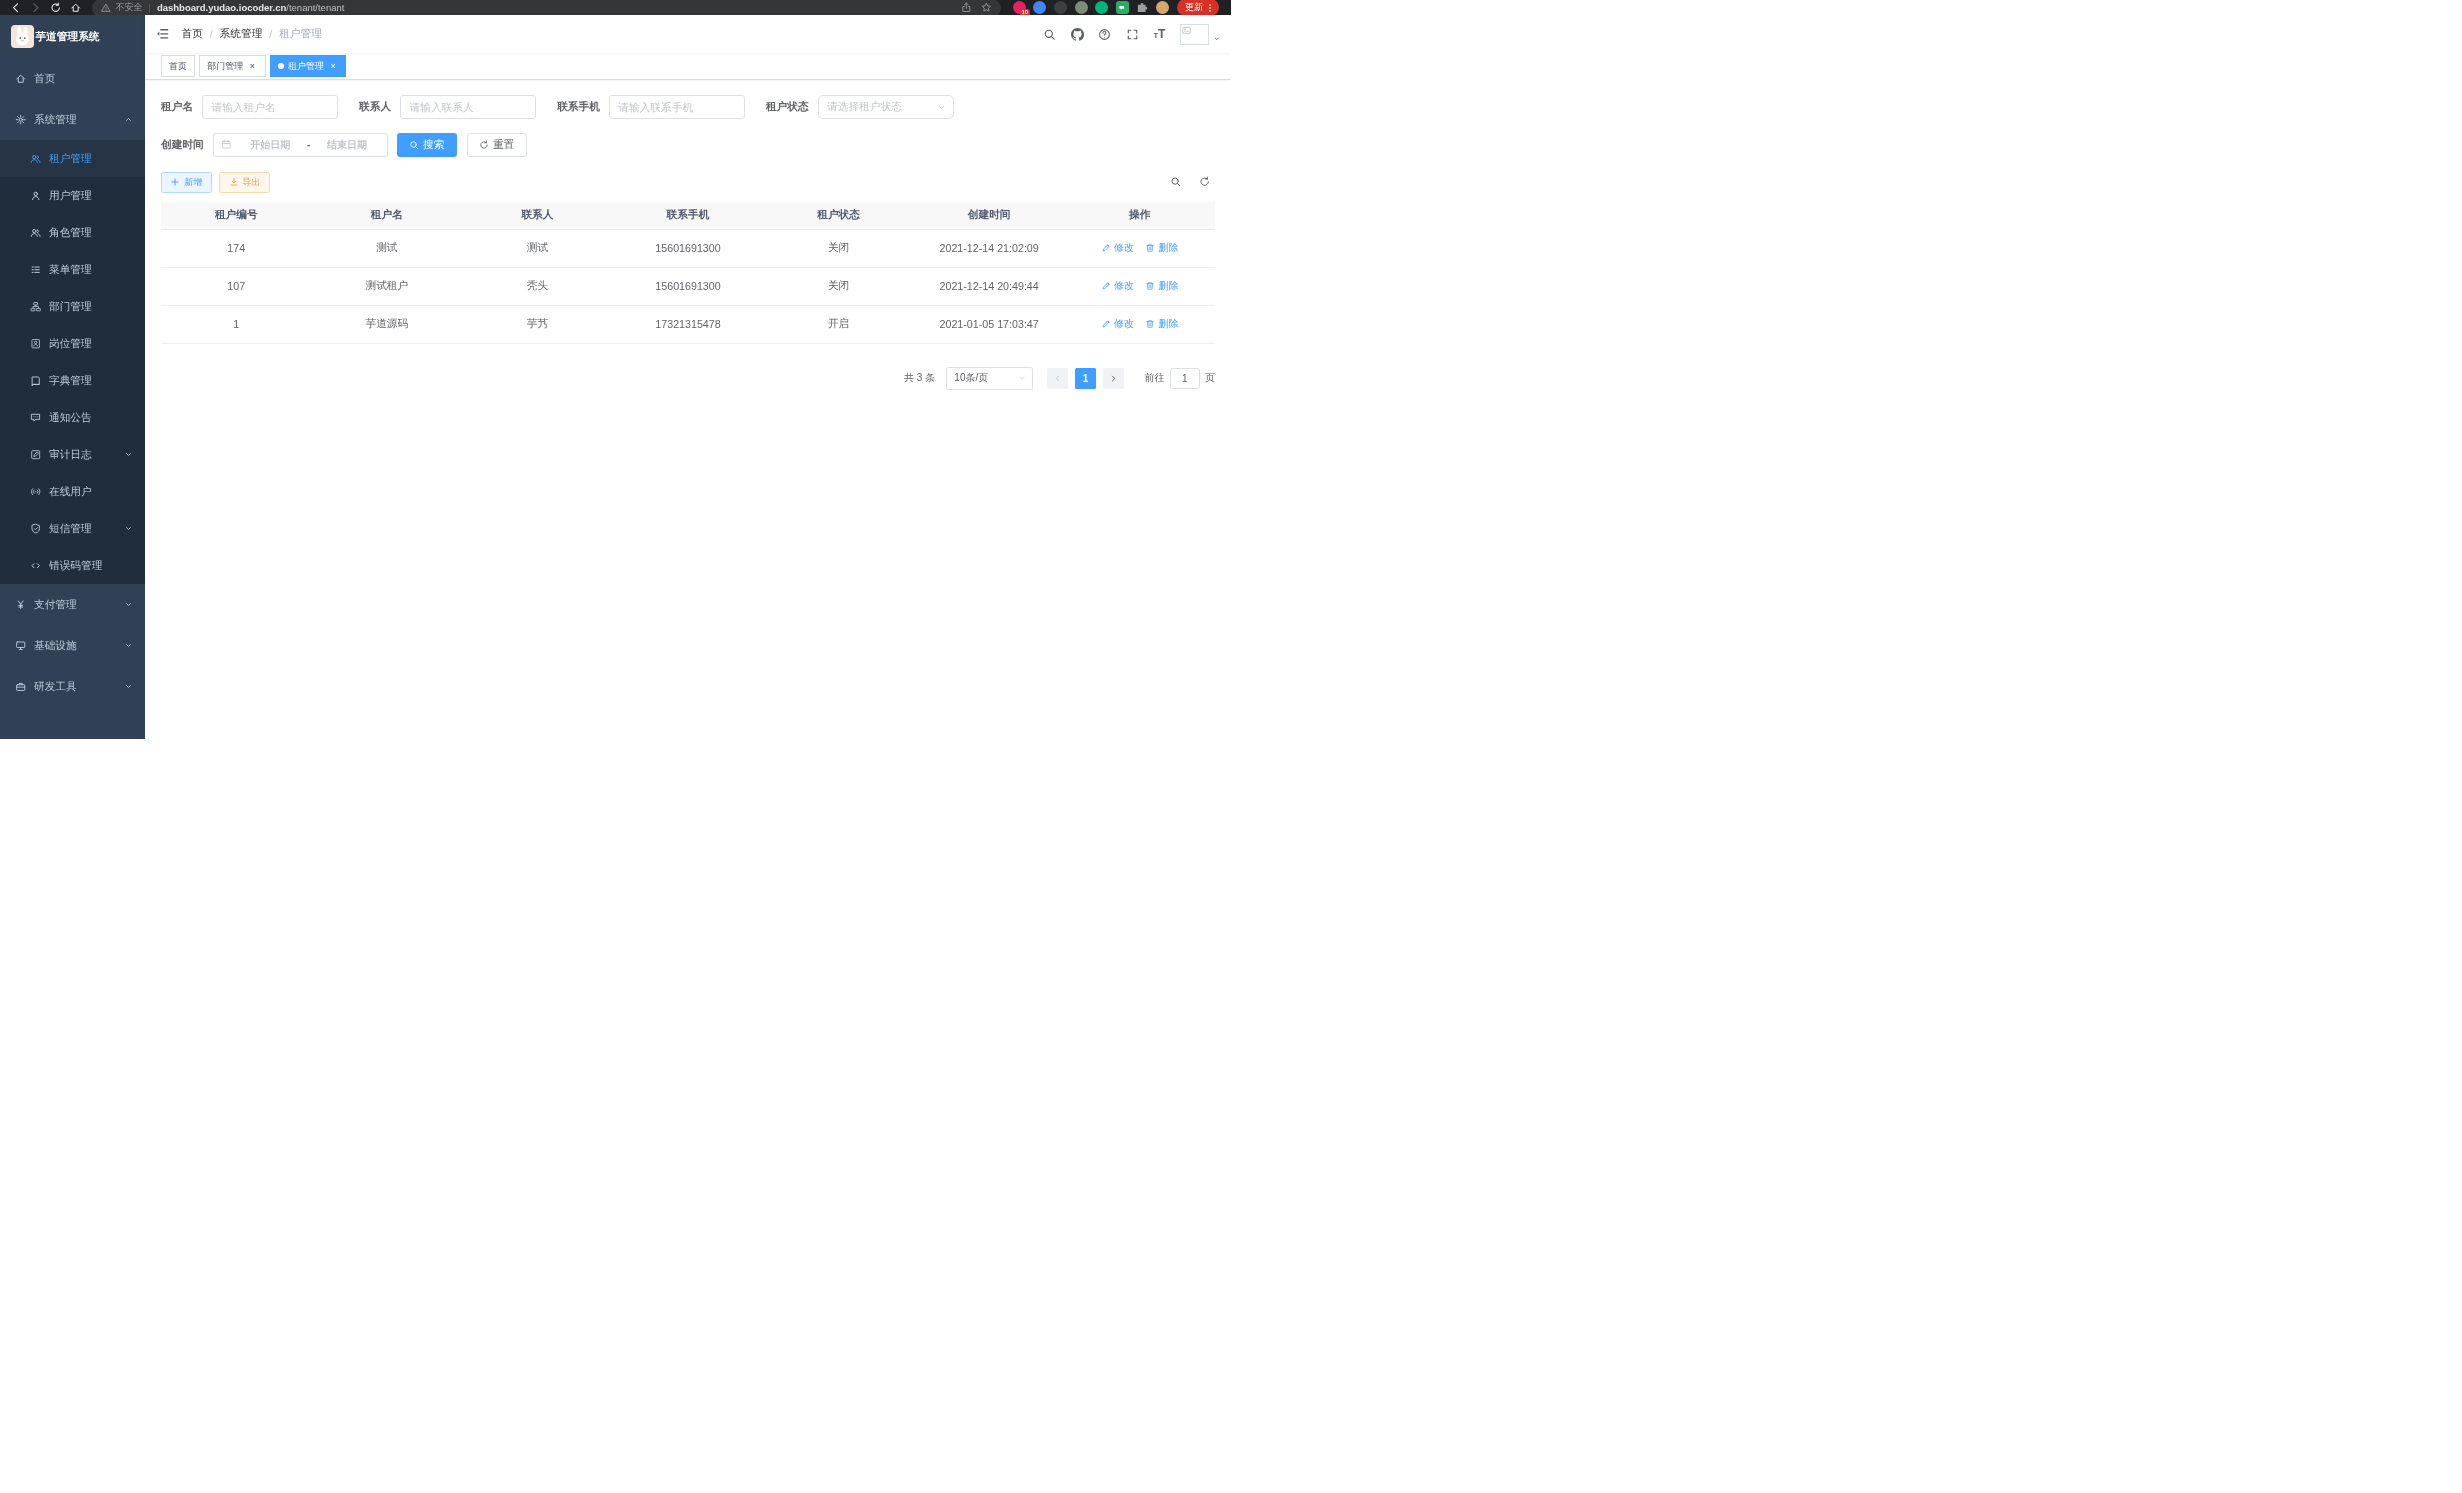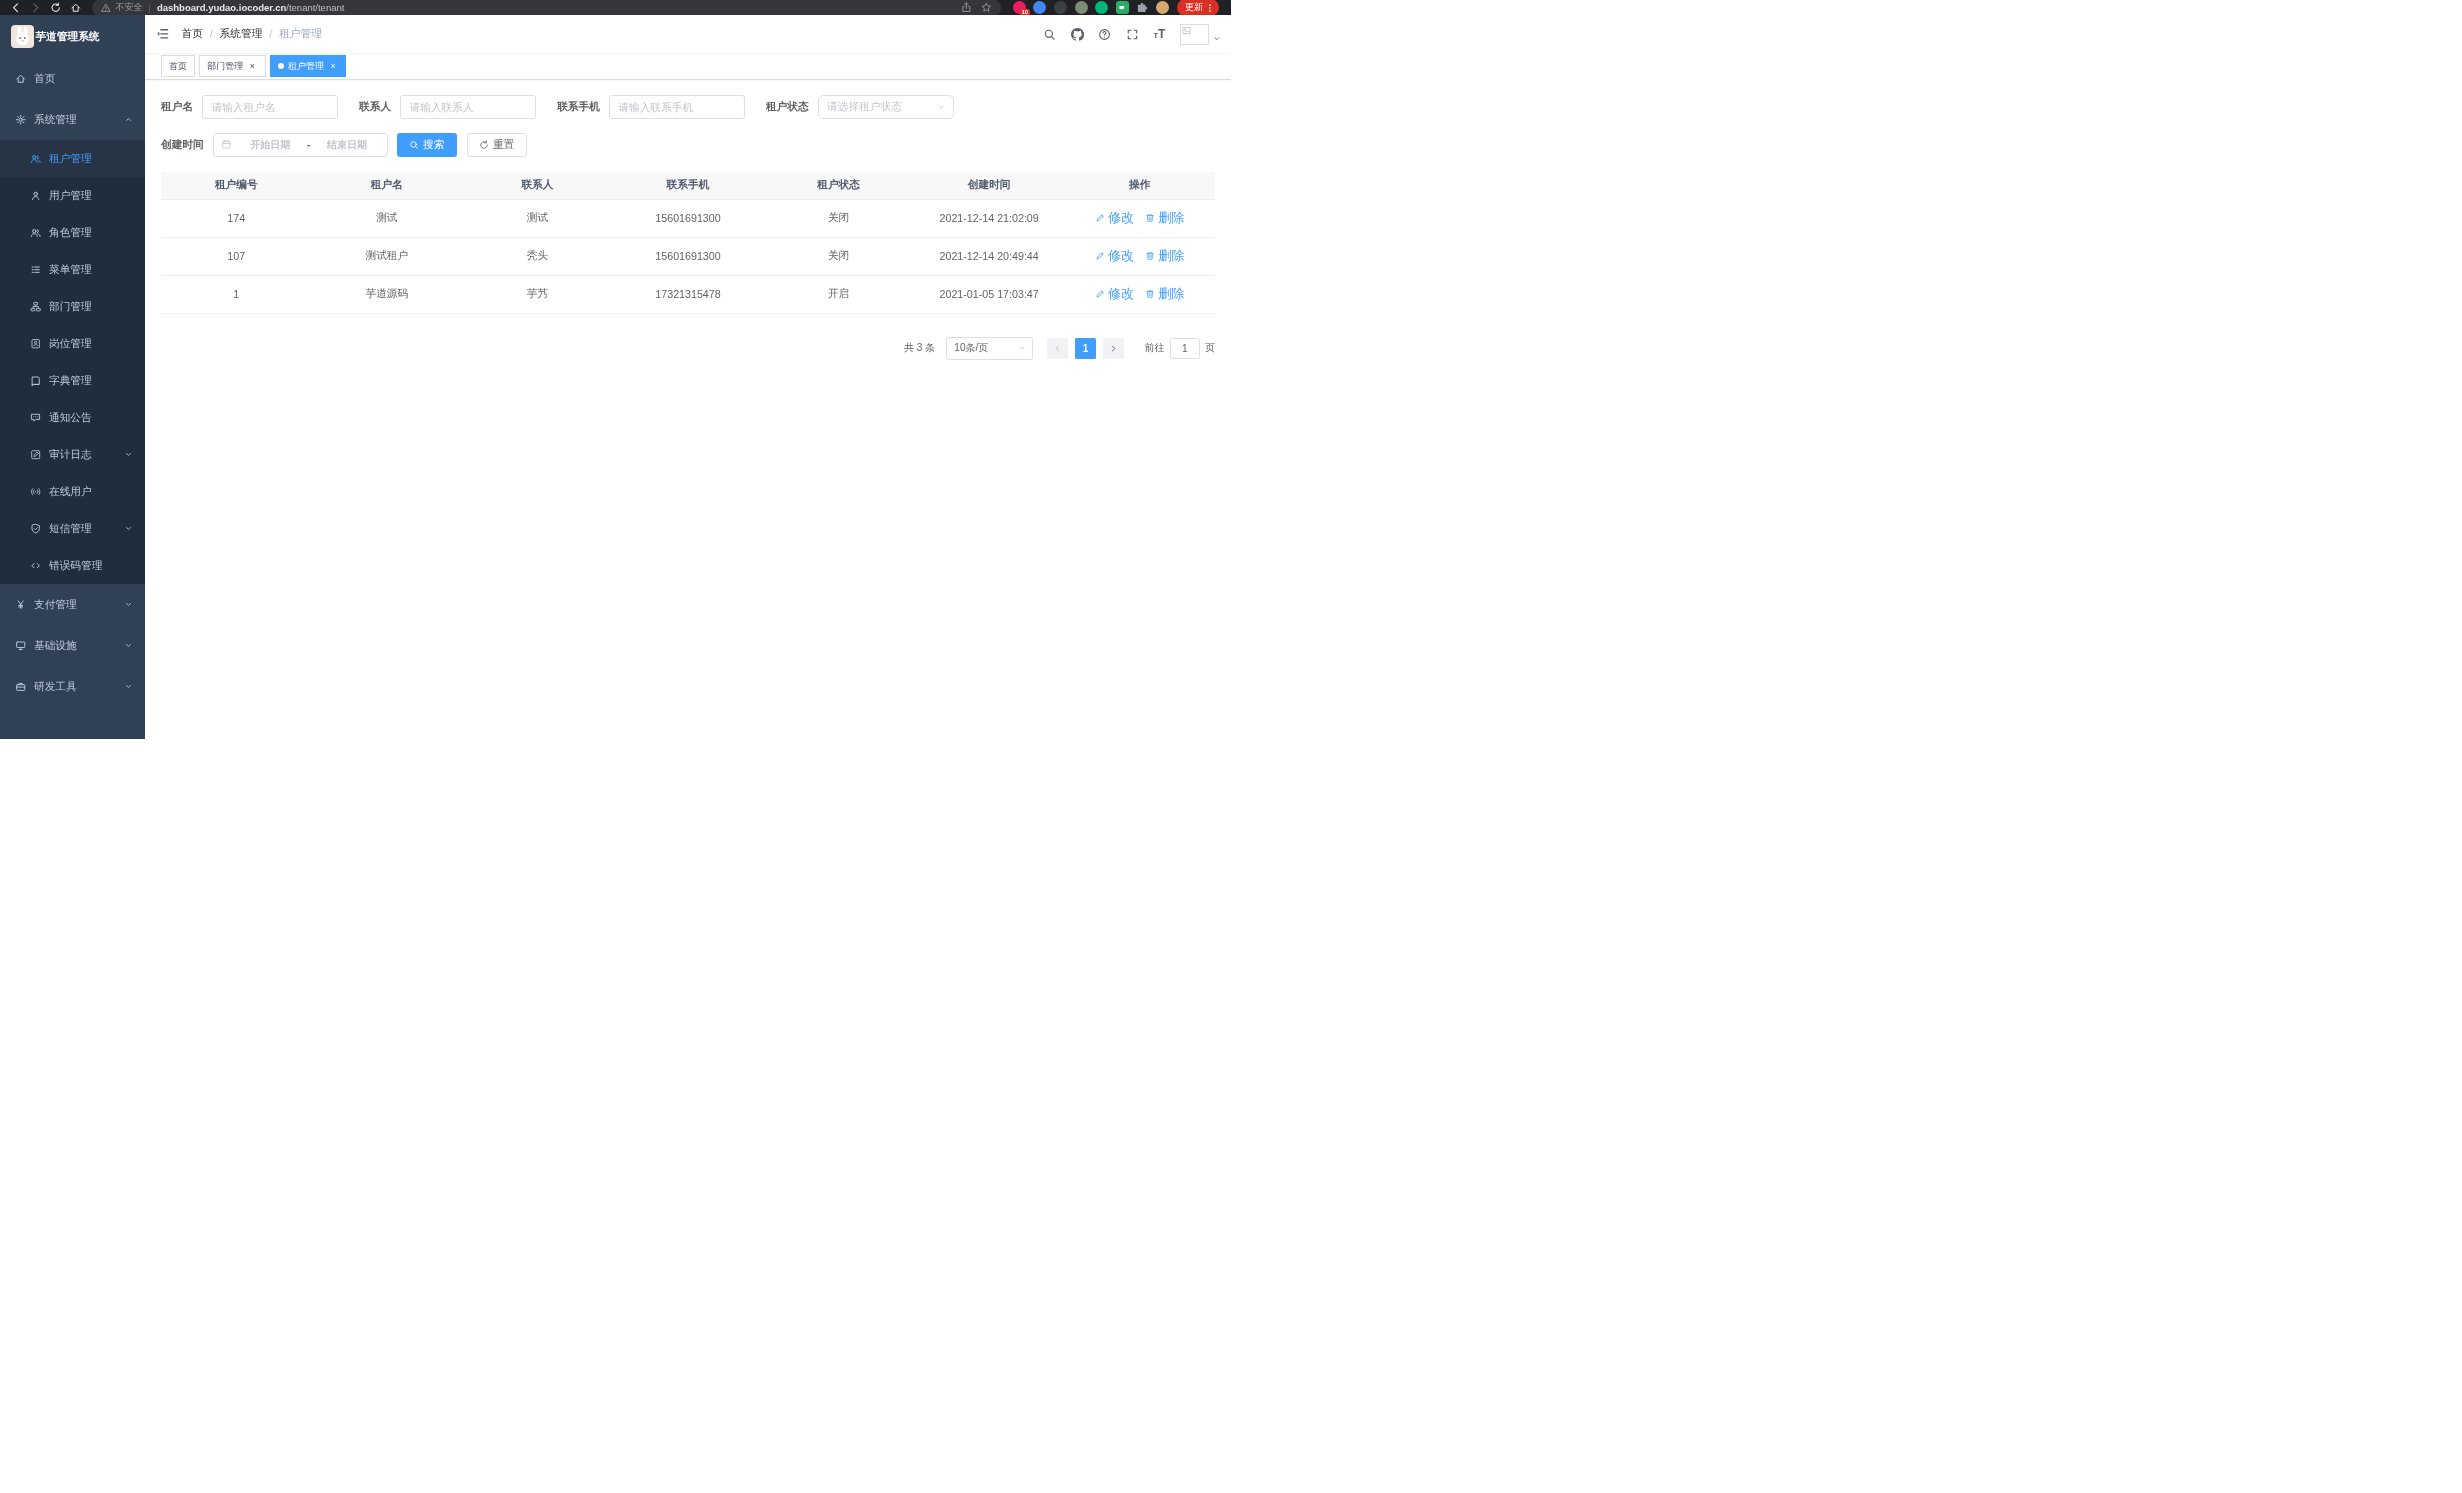--- a/index.html
+++ b/index.html
@@ -99,21 +99,21 @@
   .toolbar-right{margin-left:auto;display:flex;align-items:center;gap:17.5px;color:#606266;padding-right:4.6px;}
   .toolbar-right .ic{width:11.4px;height:11.4px;cursor:pointer;}
 
   
   .table{width:100%;font-size:10.7px;color:#606266;}
   .t-head,.t-row{display:grid;grid-template-columns:repeat(7,1fr);align-items:center;}
   .t-head{background:#f8f8f9;height:27px;color:#515a6e;font-weight:700;border-bottom:0.8px solid #ebeef5;}
   .t-row{height:37px;border-bottom:0.8px solid #ebeef5;}
   .t-cell{text-align:center;padding:0 3.8px;overflow:hidden;text-overflow:ellipsis;white-space:nowrap;}
   .t-actions{display:flex;align-items:center;justify-content:center;gap:11.4px;}
-  .action-link{color:#409eff;display:inline-flex;align-items:center;gap:3px;font-size:13px;cursor:pointer;}
+  .action-link{color:#409eff;display:inline-flex;align-items:center;gap:3px;font-size:10px;cursor:pointer;}
   .action-link .ic{width:10px;height:10px;}
 
   
   .pagination{display:flex;align-items:center;justify-content:flex-end;margin-top:23px;font-size:10px;color:#606266;}
   .total-text{margin-right:10.7px;}
   .page-size-select{width:72px;height:21px;border:0.8px solid #dcdfe6;border-radius:2.3px;display:flex;align-items:center;justify-content:space-between;padding:0 6px 0 7.6px;color:#606266;cursor:pointer;background:#fff;margin-right:13.7px;}
   .page-size-select .ic{width:8.4px;height:8.4px;color:#c0c4cc;}
   .pg-btn{width:21px;height:21px;background:#f0f2f5;border-radius:1.5px;display:flex;align-items:center;justify-content:center;cursor:pointer;}
   .pg-btn .ic{width:9px;height:9px;}
   .pg-prev{color:#c0c4cc;margin-right:6.9px;}
@@ -722,20 +722,42 @@
           <span>搜索</span>
         </button>
         <button class="btn btn-default ml12">
           <svg class="ic" viewBox="0 0 13 13" width="10" height="10">
               <use href="#sym-refresh"></use>
             </svg>
           <span>重置</span>
         </button>
       </div>
 
+      <div class="toolbar-row">
+        <button class="btn btn-sm btn-plain-primary">
+          <svg class="ic" viewBox="0 0 13 13" width="10" height="10">
+              <use href="#sym-plus"></use>
+            </svg>
+          <span>新增</span>
+        </button>
+        <button class="btn btn-sm btn-plain-warning">
+          <svg class="ic" viewBox="0 0 13 13" width="10" height="10">
+              <use href="#sym-download"></use>
+            </svg>
+          <span>导出</span>
+        </button>
+        <span class="toolbar-right">
+          <svg class="ic" viewBox="0 0 15 15" width="11.4" height="11.4">
+              <use href="#sym-search"></use>
+            </svg>
+          <svg class="ic" viewBox="0 0 15 15" width="11.4" height="11.4">
+              <use href="#sym-refresh"></use>
+            </svg>
+        </span>
+      </div>
 
       <div class="table">
         <div class="t-head">
           <div class="t-cell">租户编号</div>
           <div class="t-cell">租户名</div>
           <div class="t-cell">联系人</div>
           <div class="t-cell">联系手机</div>
           <div class="t-cell">租户状态</div>
           <div class="t-cell">创建时间</div>
           <div class="t-cell">操作</div>

